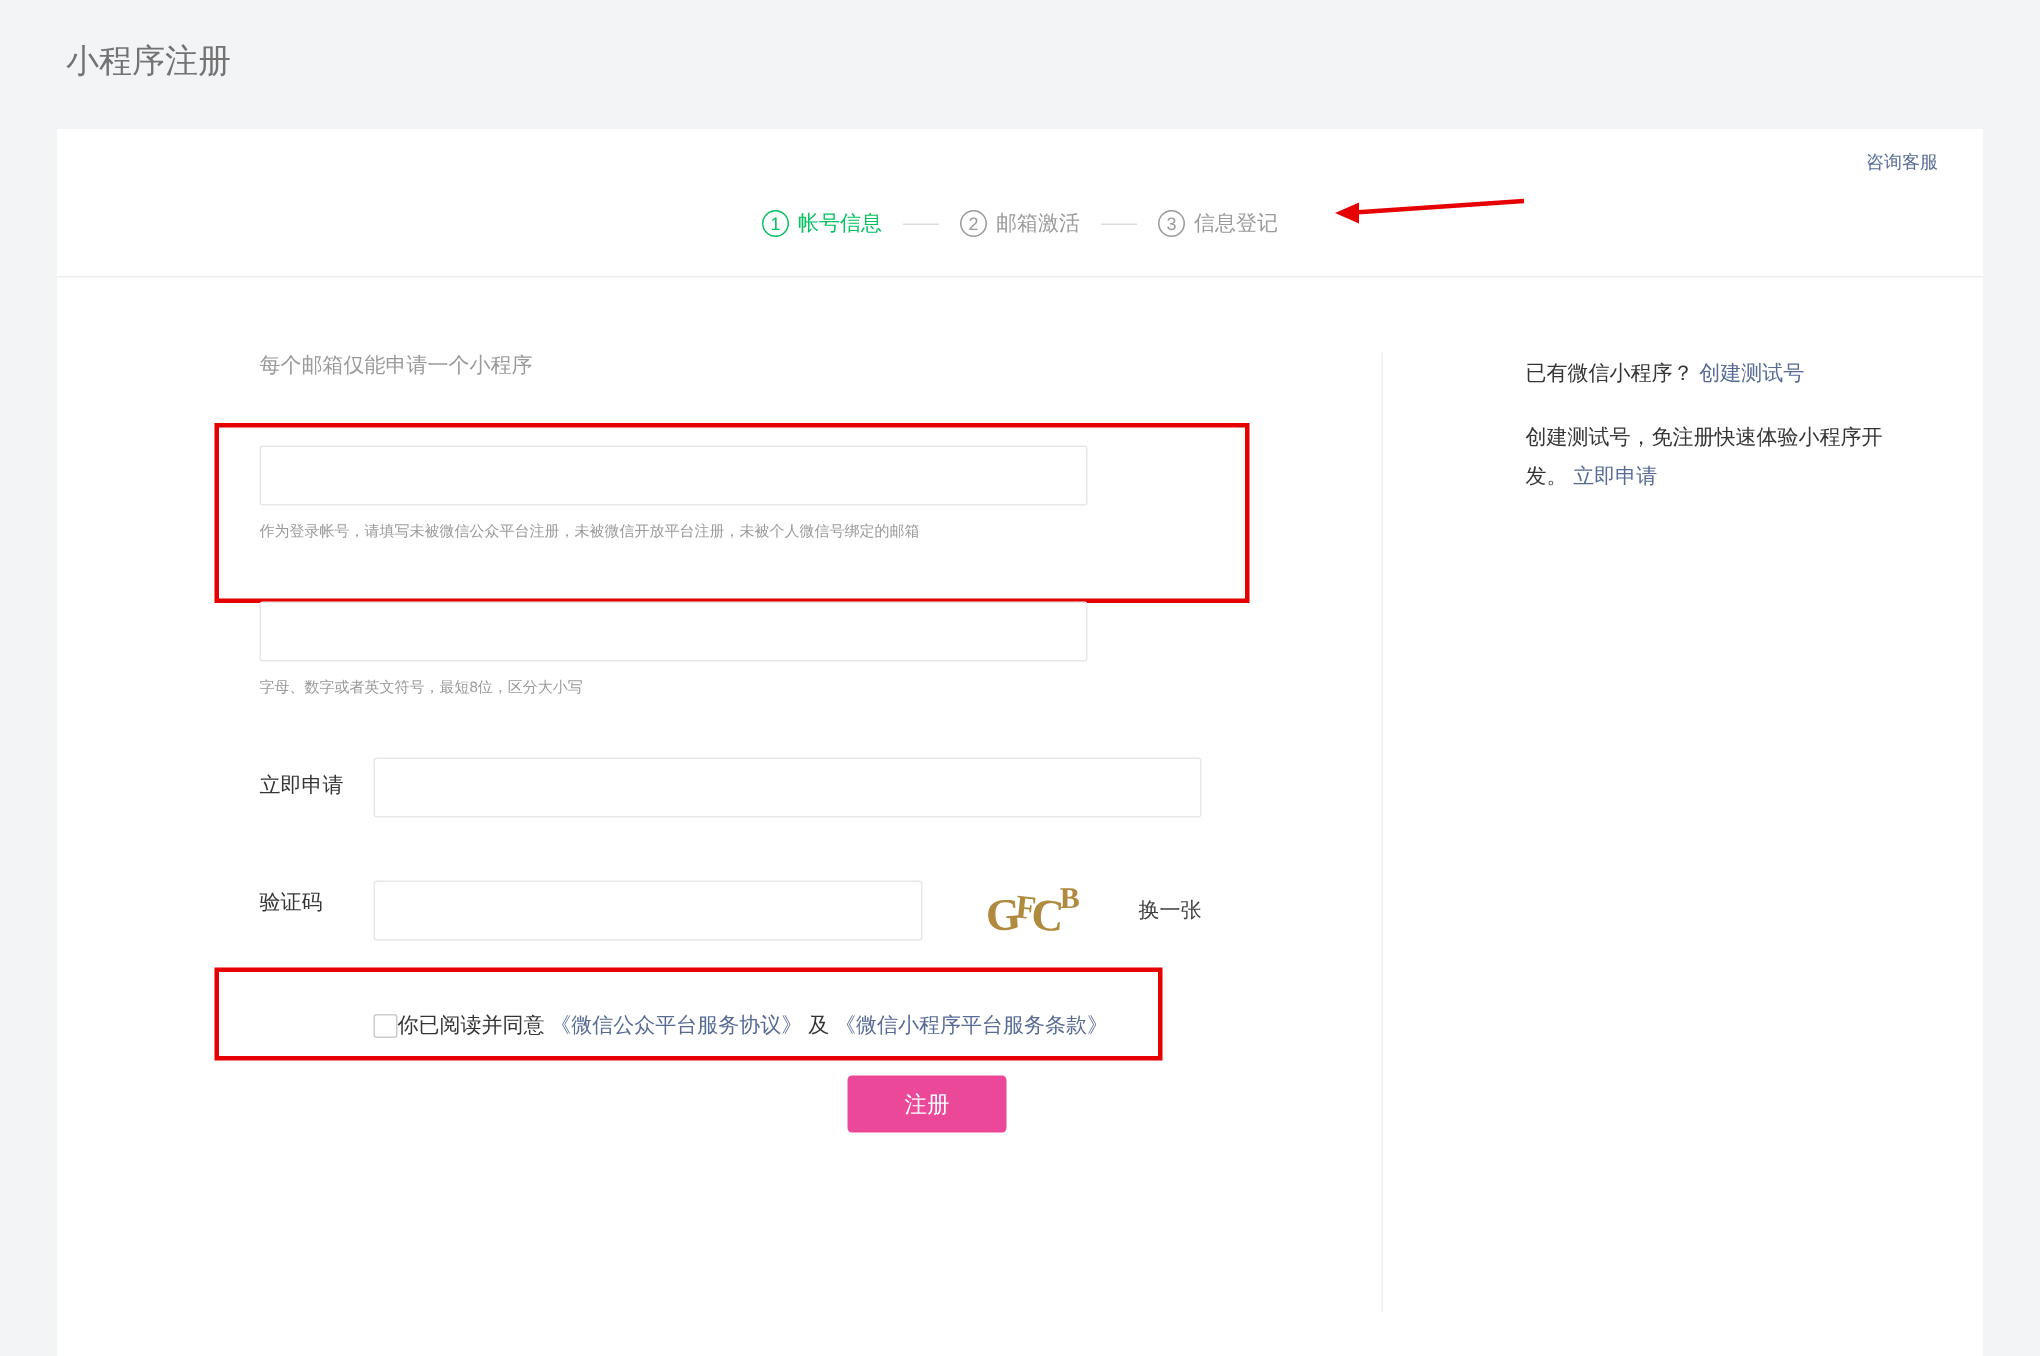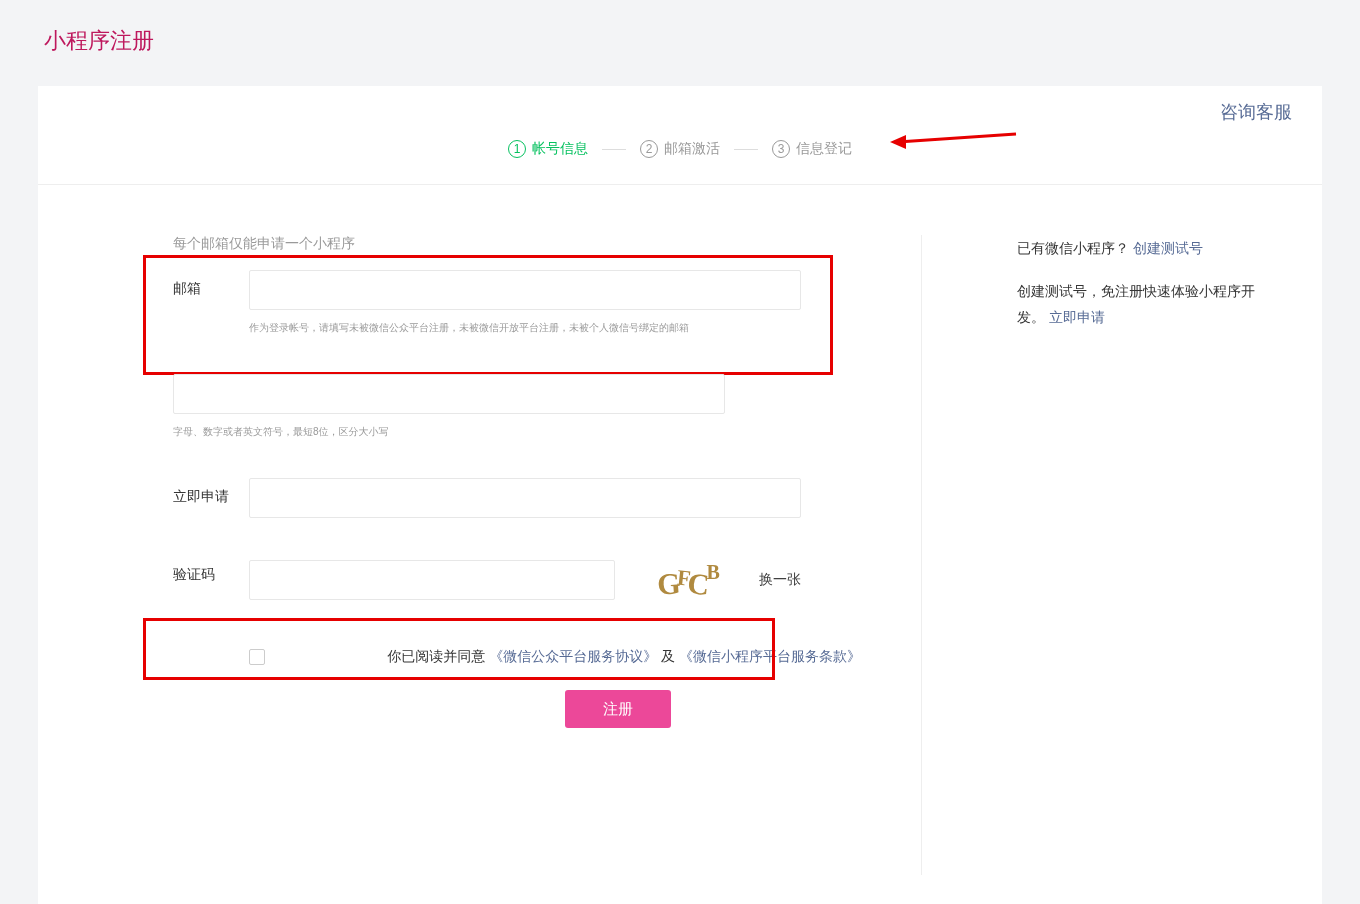--- a/index.html
+++ b/index.html
@@ -9,34 +9,34 @@
       color: #353535;
       font-size: 14px;
       width: 1360px;
       height: 904px;
       overflow: hidden;
     }
     .page-title {
       font-size: 22px;
       font-weight: 400;
       padding: 26px 0 0 44px;
-      color: #be185d;
+      color: #737373;
     }
     .panel {
       background: #fff;
       margin: 30px 38px 0 38px;
       position: relative;
     }
     .support-link {
       position: absolute;
       top: 14px;
       right: 30px;
       color: #576B95;
       cursor: pointer;
-      font-size: 18px;
+      font-size: 12px;
     }
     .steps {
       display: flex;
       justify-content: center;
       align-items: center;
       gap: 14px;
       padding: 54px 0 26px 0;
       border-bottom: 1px solid #eee;
       position: relative;
     }
@@ -80,21 +80,21 @@
       padding: 0 60px 0 135px;
       border-right: 1px solid #eee;
       min-height: 640px;
     }
     .side-col {
       width: 400px;
       padding: 0 60px 0 95px;
     }
     .hint-top {
       color: #9a9a9a;
-      margin-bottom: 17px;
+      margin-bottom: 44px;
     }
     .form-row {
       display: flex;
       margin-bottom: 38px;
       position: relative;
     }
     .form-row .label {
       width: 76px;
       flex-shrink: 0;
       padding-top: 10px;
@@ -145,21 +145,20 @@
     .captcha-img .f { transform: rotate(6deg) translateY(-2px); font-size:22px;}
     .captcha-img .c { transform: rotate(5deg) translateY(4px); font-size:30px;}
     .captcha-img .b { transform: translateY(-8px); font-size:20px;}
     .captcha-refresh { color: #404040; cursor: pointer; }
     .agreement-row {
       display: flex;
       align-items: center;
       gap: 0;
       margin: 10px 0 18px 76px;
       padding: 6px 0;
-      justify-content: space-between;
     }
     .chk {
       width: 16px;
       height: 16px;
       border: 1px solid #ccc;
       border-radius: 2px;
       background: #fff;
       cursor: pointer;
     }
     .agreement-text { color: #353535; }
@@ -221,21 +220,20 @@
       <polygon points="2,12 18,5 18,19" fill="#e60000"></polygon>
     </svg>
   </div>
 
   <div class="body-area">
     <div class="main-col">
       <p class="hint-top">每个邮箱仅能申请一个小程序</p>
 
       <div class="form-row" style="position:relative;">
         <div class="callout callout-email"></div>
-        <div class="label">邮箱</div>
         <div class="field">
           <input class="text-input" type="text" style="">
           <p class="help">作为登录帐号，请填写未被微信公众平台注册，未被微信开放平台注册，未被个人微信号绑定的邮箱</p>
         </div>
       </div>
 
       <div class="form-row">
         <div class="field">
           <input class="text-input" type="password" style="">
           <p class="help">字母、数字或者英文符号，最短8位，区分大小写</p>

